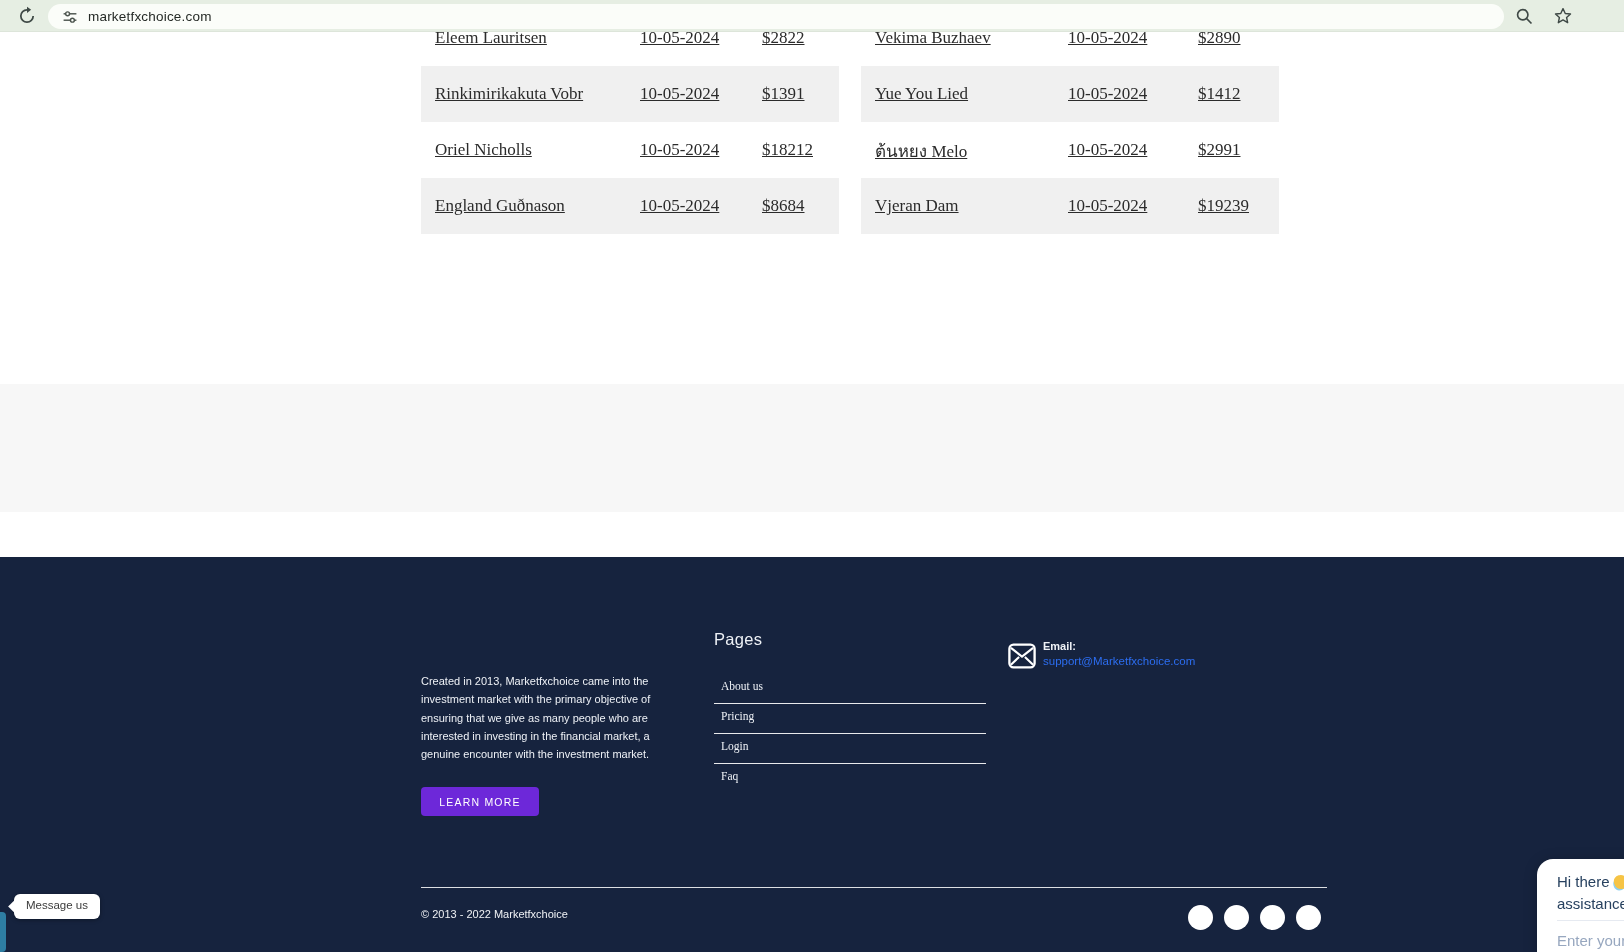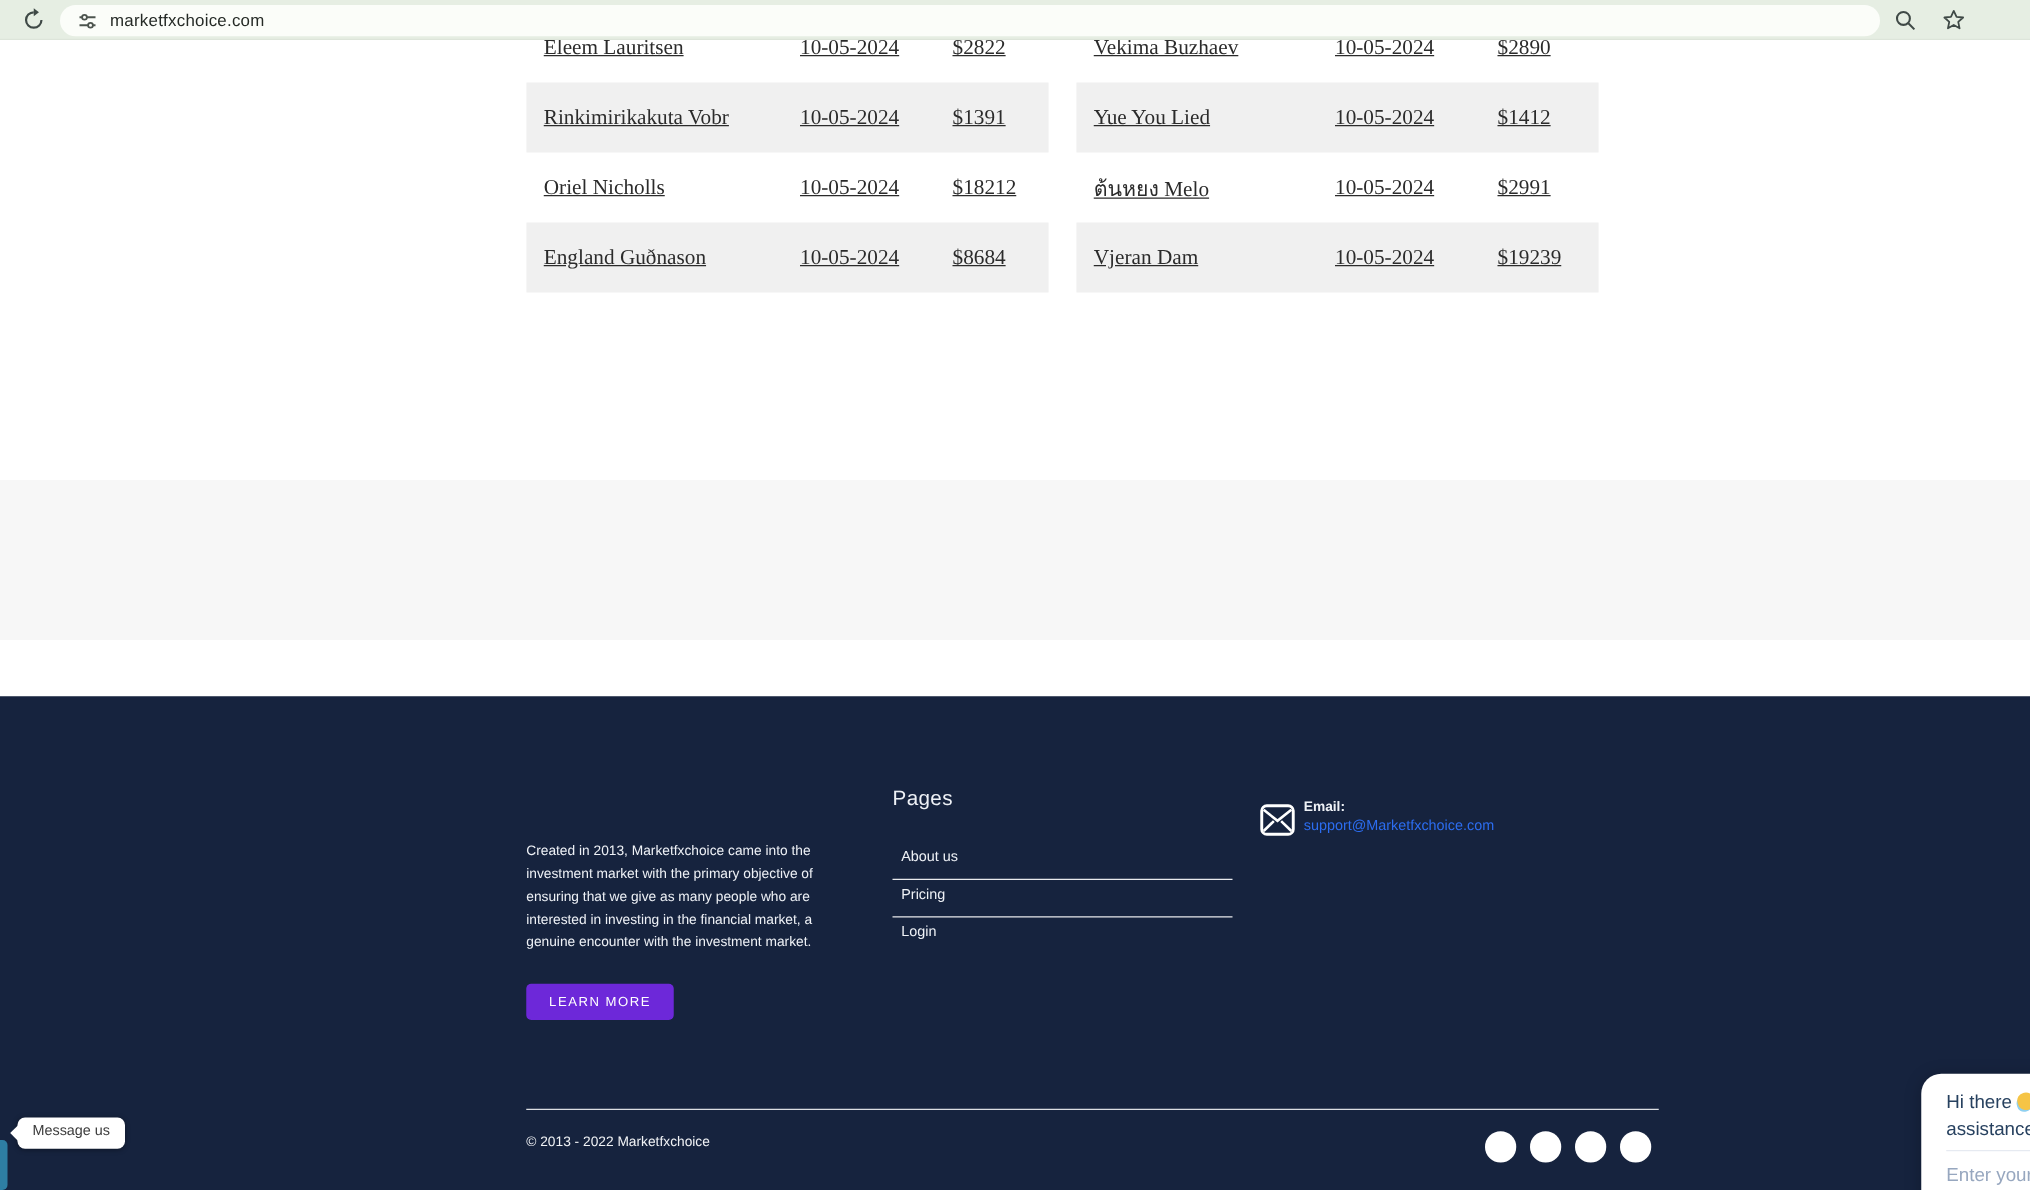--- a/index.html
+++ b/index.html
@@ -29,21 +29,21 @@
 
   
   .band { position:absolute; left:0; top:384px; width:1624px; height:128px; background:#f7f7f7; }
 
   
   .footer { position:absolute; left:0; top:557px; width:1624px; height:395px; background:#16233e; color:#eef1f6; }
   .about { position:absolute; left:421px; top:115px; width:264px; font-size:11px; line-height:18.3px; color:#eef1f6; }
   .learn { position:absolute; left:421px; top:230px; width:118px; height:29px; background:#6d28d9; color:#ffffff; border:none; border-radius:4px; font-size:10.5px; letter-spacing:1.2px; font-family:inherit; cursor:pointer; }
   .pages-h { position:absolute; left:714px; top:73px; font-size:16.5px; font-weight:500; letter-spacing:.3px; }
   .pages-ul { position:absolute; left:714px; top:117px; width:272px; list-style:none; }
-  .pages-ul li { height:30px; border-bottom:1px solid rgba(255,255,255,.9); font-size:11.5px; padding:6px 0 0 7px; cursor:pointer; }
+  .pages-ul li { height:30px; border-bottom:1px solid rgba(255,255,255,.9); font-size:11.5px; padding:6px 0 0 7px; cursor:pointer;font-family:Liberation Serif, serif; }
   .pages-ul li:last-child { border-bottom:none; }
   .mailicon { position:absolute; left:1008px; top:86px; width:28px; height:26px; color:#ffffff; }
   .email-label { position:absolute; left:1043px; top:83px; font-size:11px; font-weight:700; }
   .email-link { position:absolute; left:1043px; top:98px; font-size:11.5px; color:#2c6df0; text-decoration:none; cursor:pointer; }
   .addr { position:absolute; left:1009px; top:136px; width:280px; }
   .addr span { display:inline-block; background:#ffffff; color:#000000; font-weight:700; font-size:13.5px; padding:2px 4px; margin-bottom:6px; }
   .fdivider { position:absolute; left:421px; top:330px; width:906px; height:1px; background:rgba(255,255,255,.85); }
   .copyright { position:absolute; left:421px; top:351px; font-size:11px; color:#f0f2f5; }
   .socials { position:absolute; left:1188px; top:348px; display:flex; gap:11px; }
   .soc { width:25px; height:25px; border-radius:50%; background:#ffffff; cursor:pointer; }
@@ -140,20 +140,21 @@
 
 <div class="footer">
   <p class="about">Created in 2013, Marketfxchoice came into the investment market with the primary objective of ensuring that we give as many people who are interested in investing in the financial market, a genuine encounter with the investment market.</p>
   <button class="learn">LEARN MORE</button>
 
   <div class="pages-h">Pages</div>
   <ul class="pages-ul">
     <li>About us</li>
     <li>Pricing</li>
     <li>Login</li>
+    <li>Faq</li>
   </ul>
 
   <svg class="mailicon" viewBox="0 0 24 22">
     <rect x="1.2" y="1.2" width="21.6" height="19.6" rx="3.5" fill="none" stroke="currentColor" stroke-width="2"></rect>
     <path d="M2.5 4 L12 11.5 L21.5 4" fill="none" stroke="currentColor" stroke-width="1.8"></path>
     <path d="M2.5 18.5 L9.5 11.8 M21.5 18.5 L14.5 11.8" fill="none" stroke="currentColor" stroke-width="1.8"></path>
   </svg>
   <div class="email-label">Email:</div>
   <a class="email-link">support@Marketfxchoice.com</a>
 

